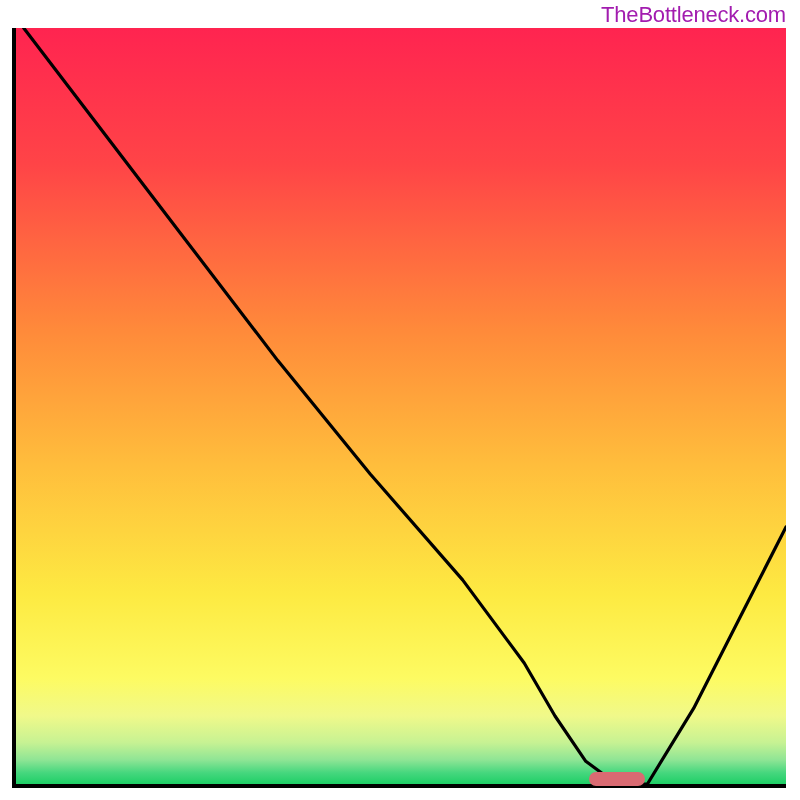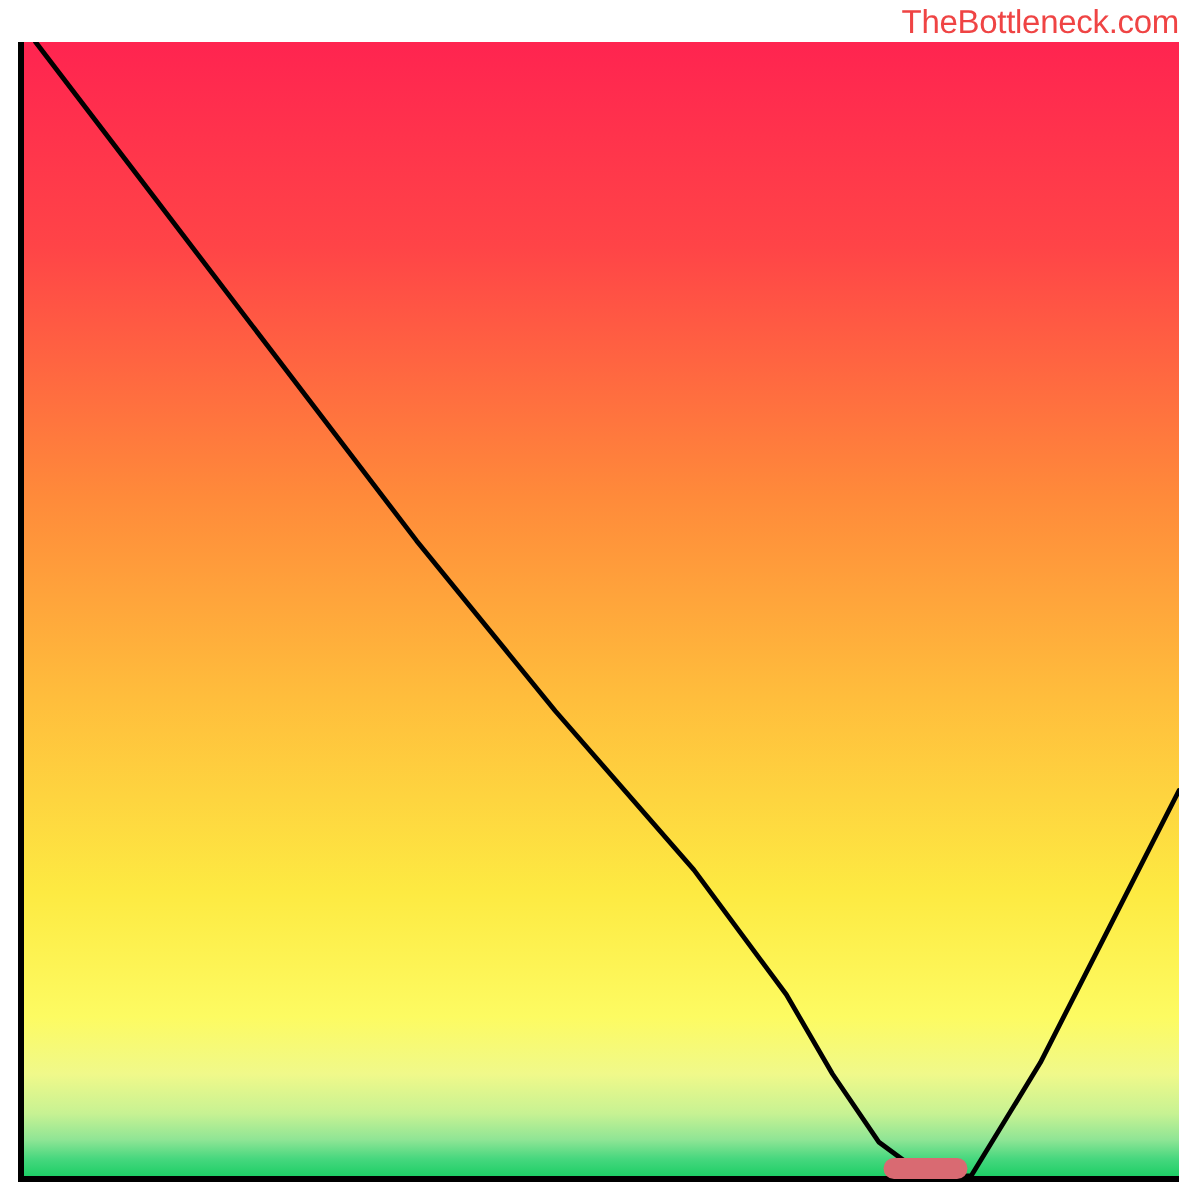--- a/index.html
+++ b/index.html
@@ -15,21 +15,21 @@
     position: relative;
     width: 800px;
     height: 800px;
   }
   .attribution {
     position: absolute;
     top: 2px;
     right: 14px;
     font-size: 22px;
     font-weight: 500;
-    color: #ef4444;
+    color: #a21caf;
     letter-spacing: -0.2px;
   }
   .plot-frame {
     position: absolute;
     left: 12px;
     top: 28px;
     width: 774px;
     height: 760px;
     box-sizing: border-box;
     border-left: 4px solid #000;

